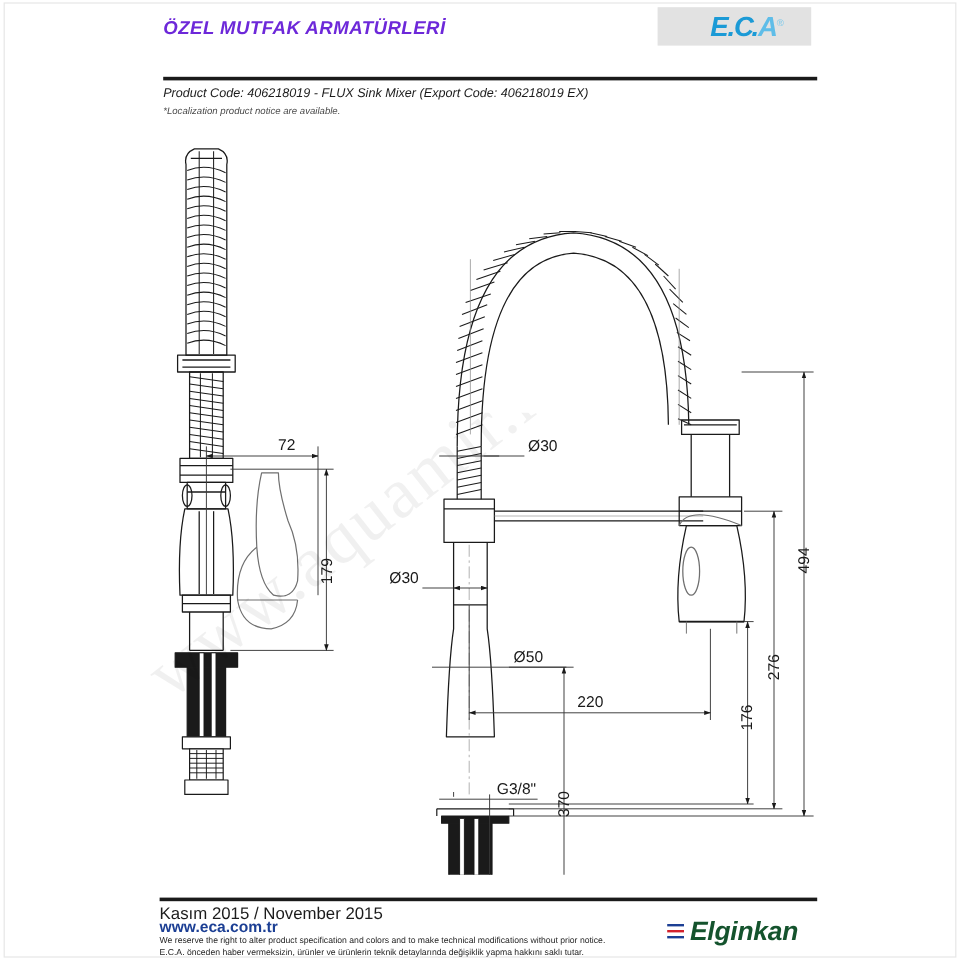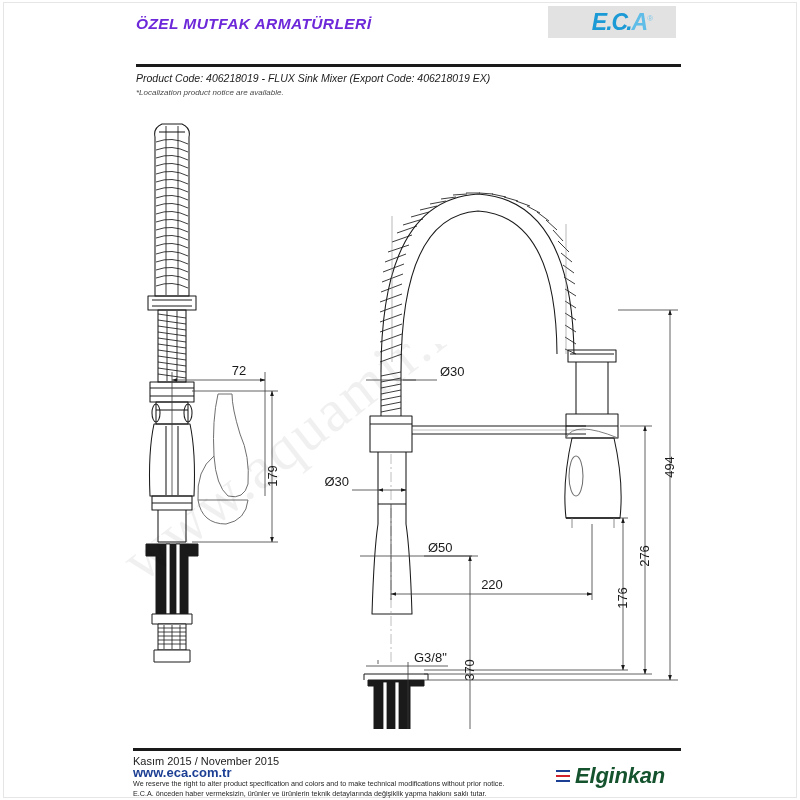--- a/index.html
+++ b/index.html
@@ -28,21 +28,21 @@
   .eca-a{color:#5fbde8;font-weight:bold;}
   .eca-reg{font-size:8px;vertical-align:super;color:#7fc9ea;font-style:normal;font-weight:normal;}
 
   .codes{position:absolute;left:136px;top:72px;width:560px;}
   .code-line{font-size:10.5px;font-style:italic;line-height:13.5px;color:#1c1c1c;white-space:nowrap;}
   .code-note{font-size:8px;font-style:italic;color:#4a4a4a;margin-top:2px;}
 
   
   .ftr-rule{position:absolute;left:133px;top:748px;width:548px;height:2.5px;background:#1a1a1a;}
   .footer{position:absolute;left:133px;top:755px;width:430px;}
-  .ftr-date{font-size:11px;color:#1c1c1c;line-height:12px;}
+  .ftr-date{font-size:14px;color:#1c1c1c;line-height:12px;}
   .ftr-url{font-size:13px;font-weight:bold;color:#1c3f94;line-height:12px;}
   .ftr-disc{font-size:7.2px;color:#262626;line-height:10px;}
 
   .elginkan{position:absolute;left:556px;top:765px;display:flex;align-items:center;gap:5px;}
   .elg-bars{display:flex;flex-direction:column;gap:2.5px;width:14px;}
   .elg-bars i{display:block;height:2.6px;border-radius:0;}
   .elg-b1{background:#1c3f94;width:14px;}
   .elg-b2{background:#d3212c;width:14px;}
   .elg-b3{background:#1c3f94;width:14px;}
   .elg-name{font-style:italic;font-weight:bold;font-size:22px;color:#14532d;line-height:1;letter-spacing:-.2px;}

